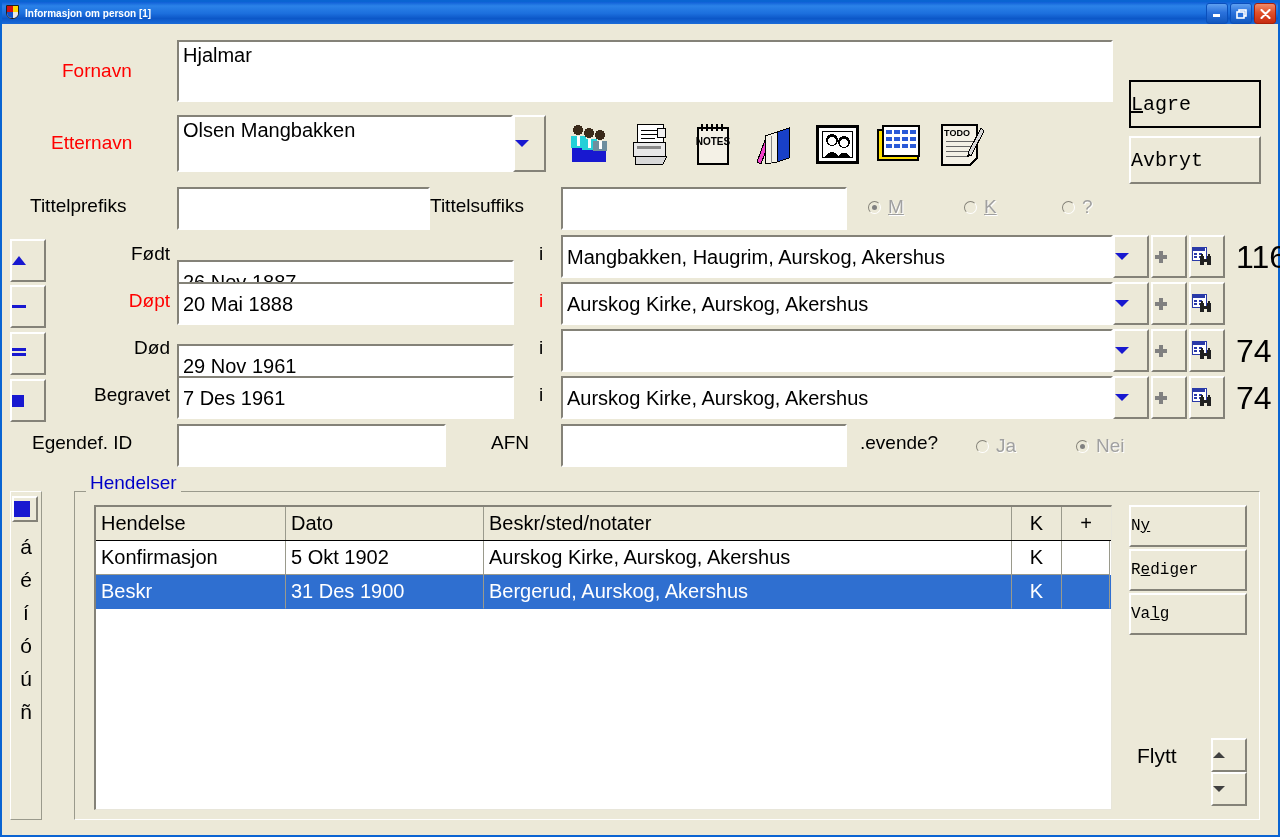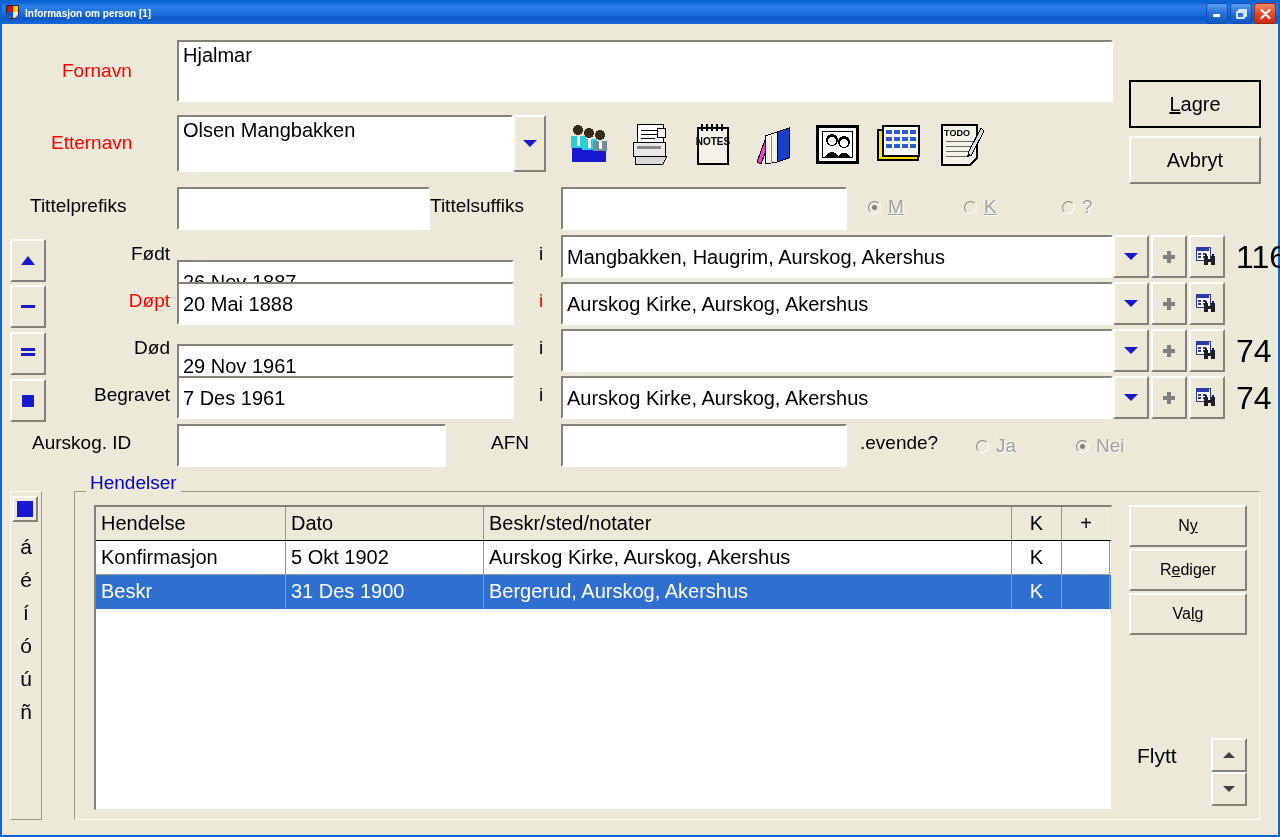--- a/index.html
+++ b/index.html
@@ -43,22 +43,22 @@
     box-sizing:border-box;font-size:20px;color:#000;
     padding:1px 0 0 4px;overflow:hidden;white-space:nowrap;
     display:flex;align-items:flex-start;line-height:24px;
   }
   .tf.mid{align-items:center;line-height:normal;}
 
   .btn{
     background:#ECE9D8;
     border-top:2px solid #FFFFFF;border-left:2px solid #FFFFFF;
     border-right:2px solid #848278;border-bottom:2px solid #848278;
-    box-sizing:border-box;display:flex;align-items:center;justify-content:center;
-    font-size:20px;color:#000;user-select:none;
+    box-sizing:border-box;display:flex;align-items:center;
+    font-size:20px;color:#000;user-select:none;font-family:Liberation Mono, monospace;
   }
   .btn.focus{outline:2px solid #000;outline-offset:-2px;}
   .btn.sm{font-size:16px;}
   u{text-decoration:underline;}
 
   
   .fornavn-lbl{position:absolute;left:60px;top:58px;}
   .tf-fornavn{position:absolute;left:175px;top:38px;width:936px;height:62px;}
 
   .etternavn-lbl{position:absolute;left:49px;top:130px;}
@@ -460,21 +460,21 @@
           <rect x="9" y="10" width="4" height="9"></rect>
           <rect x="16" y="10" width="4" height="9"></rect>
           <rect x="13" y="13" width="3" height="3"></rect>
           <rect x="10" y="8" width="2" height="3"></rect>
           <rect x="17" y="8" width="2" height="3"></rect>
         </g>
     </svg>
   </div>
   <div class="agecol" style="top:378px;">74</div>
 
-  <div class="lbl egendef-lbl">Aurskog. ID</div>
+  <div class="lbl egendef-lbl">Egendef. ID</div>
   <div class="tf tf-egendef mid"></div>
   <div class="lbl afn-lbl">AFN</div>
   <div class="tf tf-afn mid"></div>
   <div class="levende-lbl">.evende?</div>
   <div class="radio-row" style="left:974px;top:430px;width:180px;">
     <div class="radio" style="left:0px;top:3px;">
       <span class="rdot"></span>
       <span class="rlbl">Ja</span>
     </div>
     <div class="radio" style="left:100px;top:3px;">

